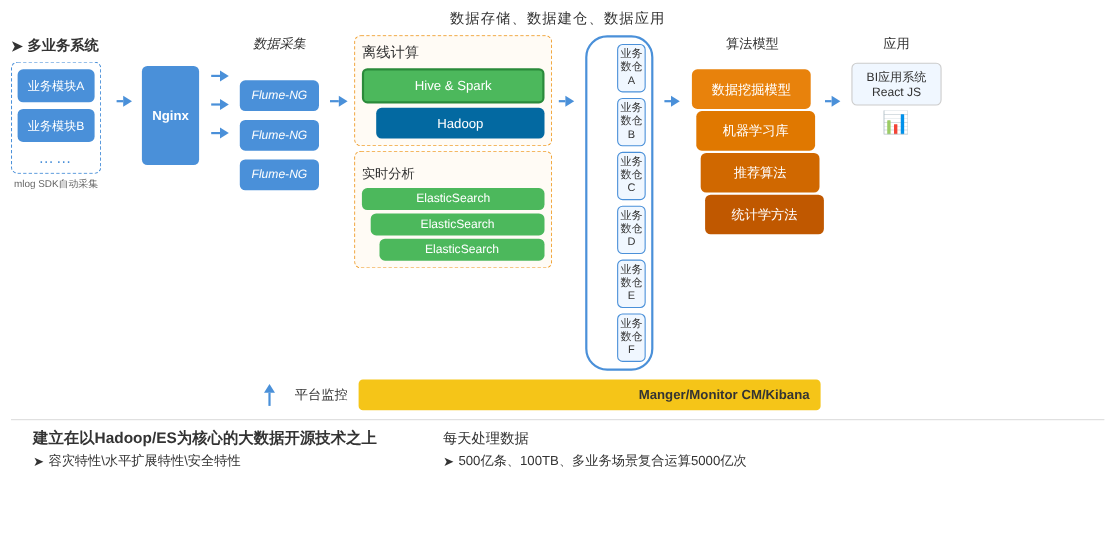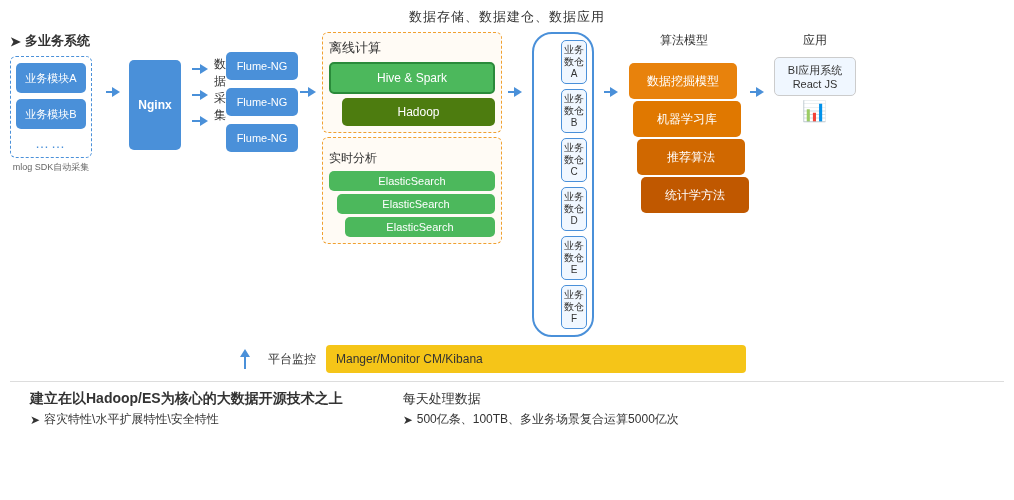--- a/index.html
+++ b/index.html
@@ -122,24 +122,25 @@
       width: 52px;
       height: 90px;
       display: flex;
       align-items: center;
       justify-content: center;
     }
 
     
     .data-collection {
       display: flex;
-      flex-direction: row;
+      flex-direction: column;
       align-items: center;
       width: 80px;
       flex-shrink: 0;
+      font-style: italic;
     }
 
     .flume-list {
       display: flex;
       flex-direction: column;
       gap: 8px;
       margin-top: 20px;
     }
 
     .flume-box {
@@ -190,21 +191,21 @@
       font-size: 12px;
       font-weight: normal;
       border-radius: 5px;
       padding: 7px 8px;
       text-align: center;
       border: 2px solid #2a8a3a;
       margin-bottom: 4px;
     }
 
     .hadoop-box {
-      background: #4d7c0f;
+      background: #0369a1;
       color: #fff;
       font-size: 12px;
       border-radius: 5px;
       padding: 7px 8px;
       text-align: center;
       margin-left: 13px;
     }
 
     .realtime-box {
       border: 1.5px dashed #f0a030;
@@ -331,24 +332,24 @@
       font-size: 12px;
       color: #333;
       white-space: nowrap;
       margin-left: 8px;
     }
 
     .monitor-bar {
       background: #f5c518;
       color: #333;
       font-size: 12px;
-      font-weight: 400;
+      font-weight: 700;
       border-radius: 4px;
       padding: 7px 10px;
-      text-align: left;
+      text-align: right;
       flex: 1;
     }
 
     
     .footer-summary {
       display: flex;
       gap: 60px;
       padding: 0 20px;
     }
 

